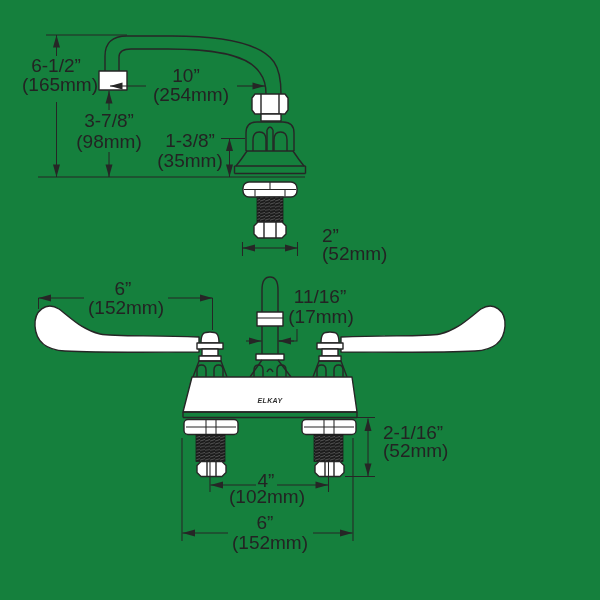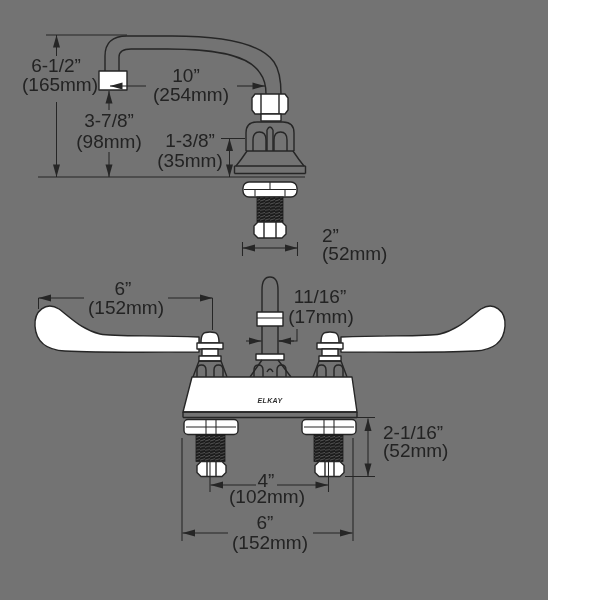--- a/index.html
+++ b/index.html
@@ -1,16 +1,16 @@
 <!DOCTYPE html>
 <html><head>
 <meta charset="utf-8">
 <style>
   html,body{margin:0;padding:0;background:#ffffff;}
-  .stage{width:548px;height:600px;background:#737373;position:relative;overflow:hidden;}
+  .stage{width:600px;height:600px;background:#15803d;position:relative;overflow:hidden;}
   svg{display:block;}
   text{
     font-family:"Liberation Sans","DejaVu Sans",sans-serif;
     font-size:19px;
     fill:#232323;
   }
   .brand-text{
     font-size:7px;
     font-style:italic;
     font-weight:bold;

